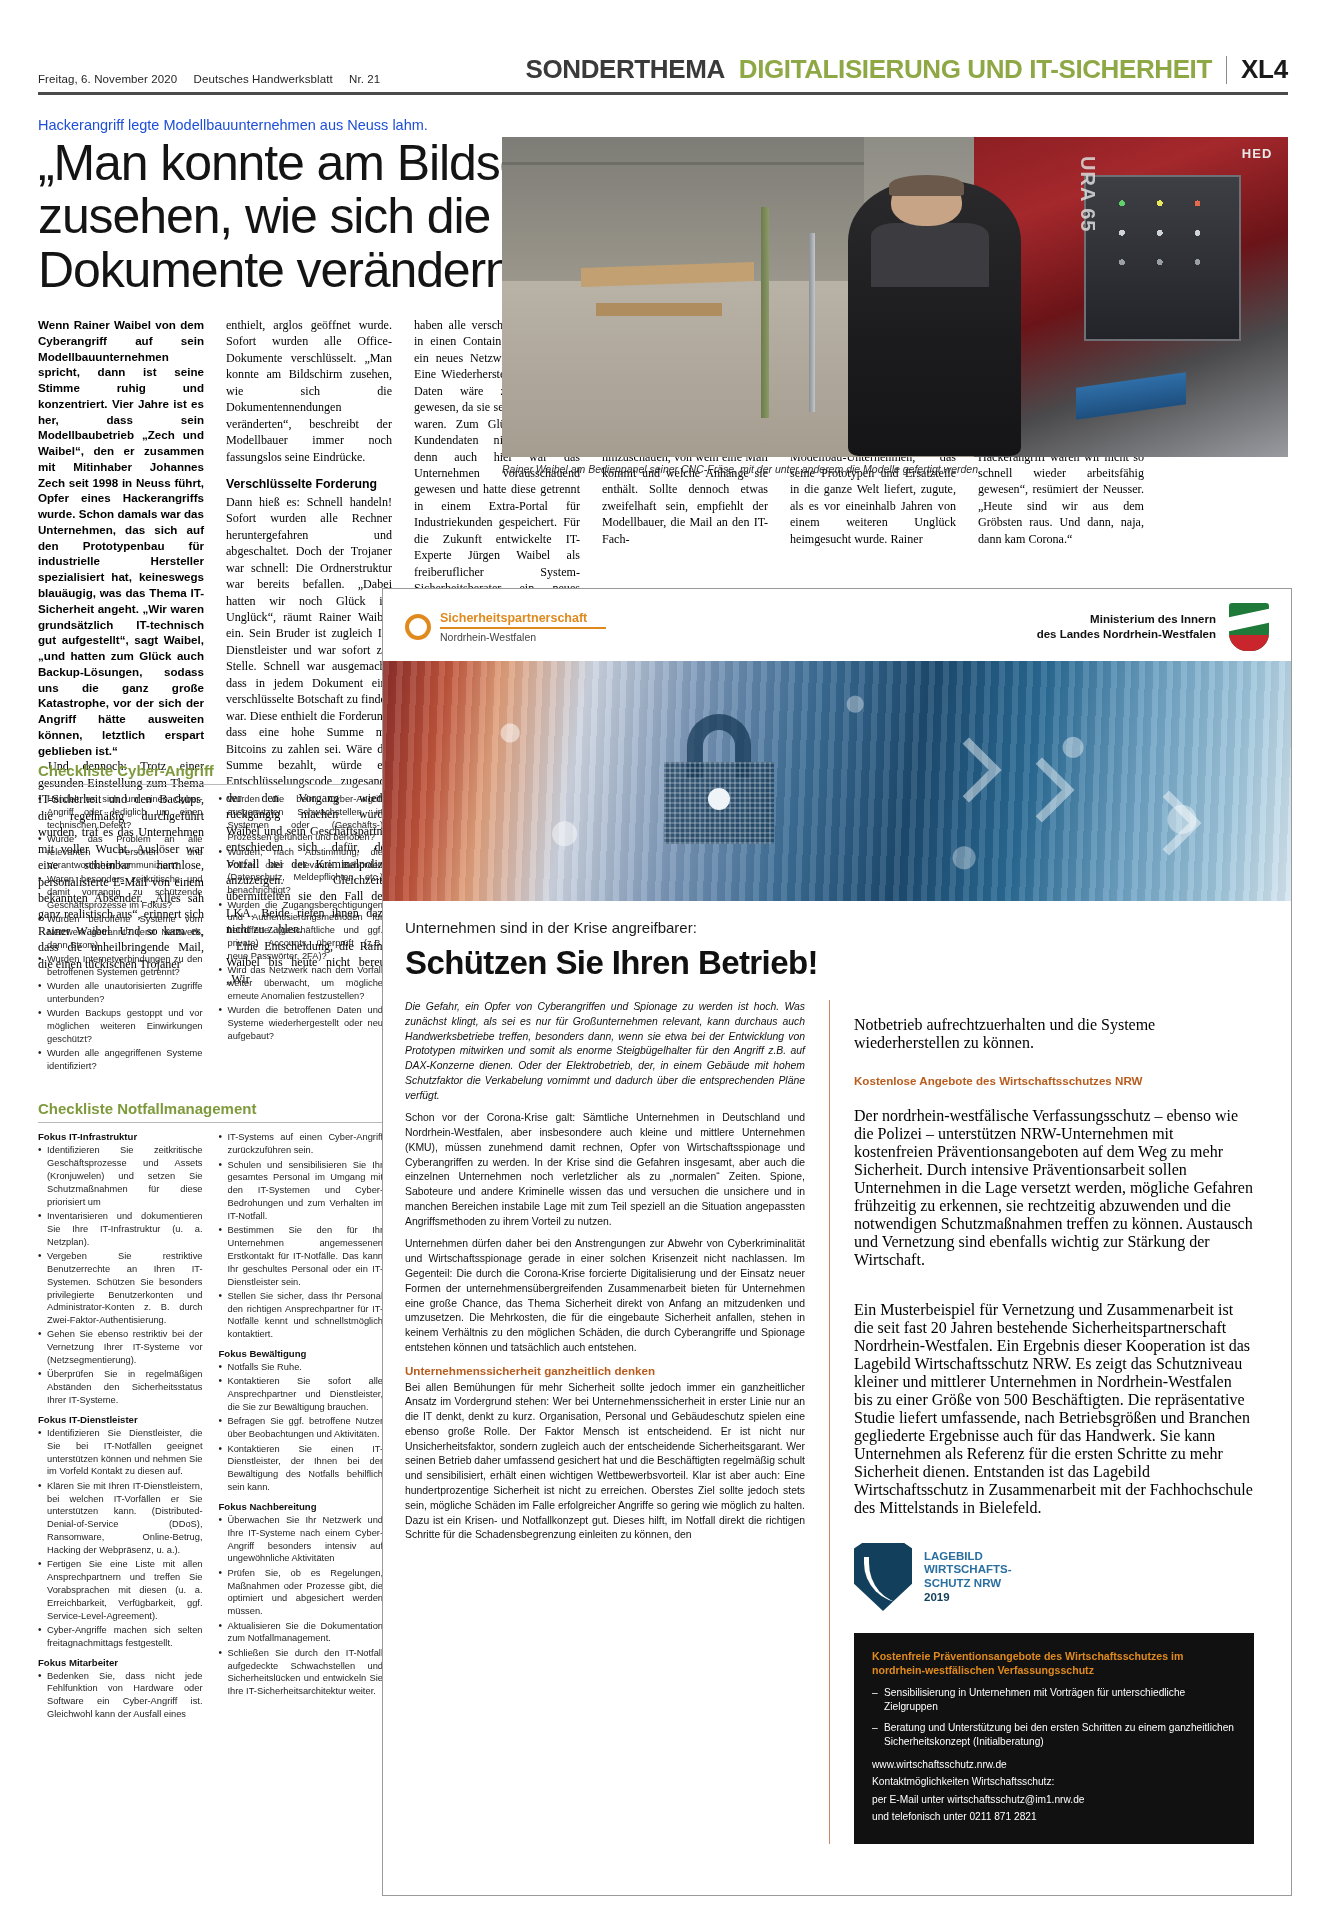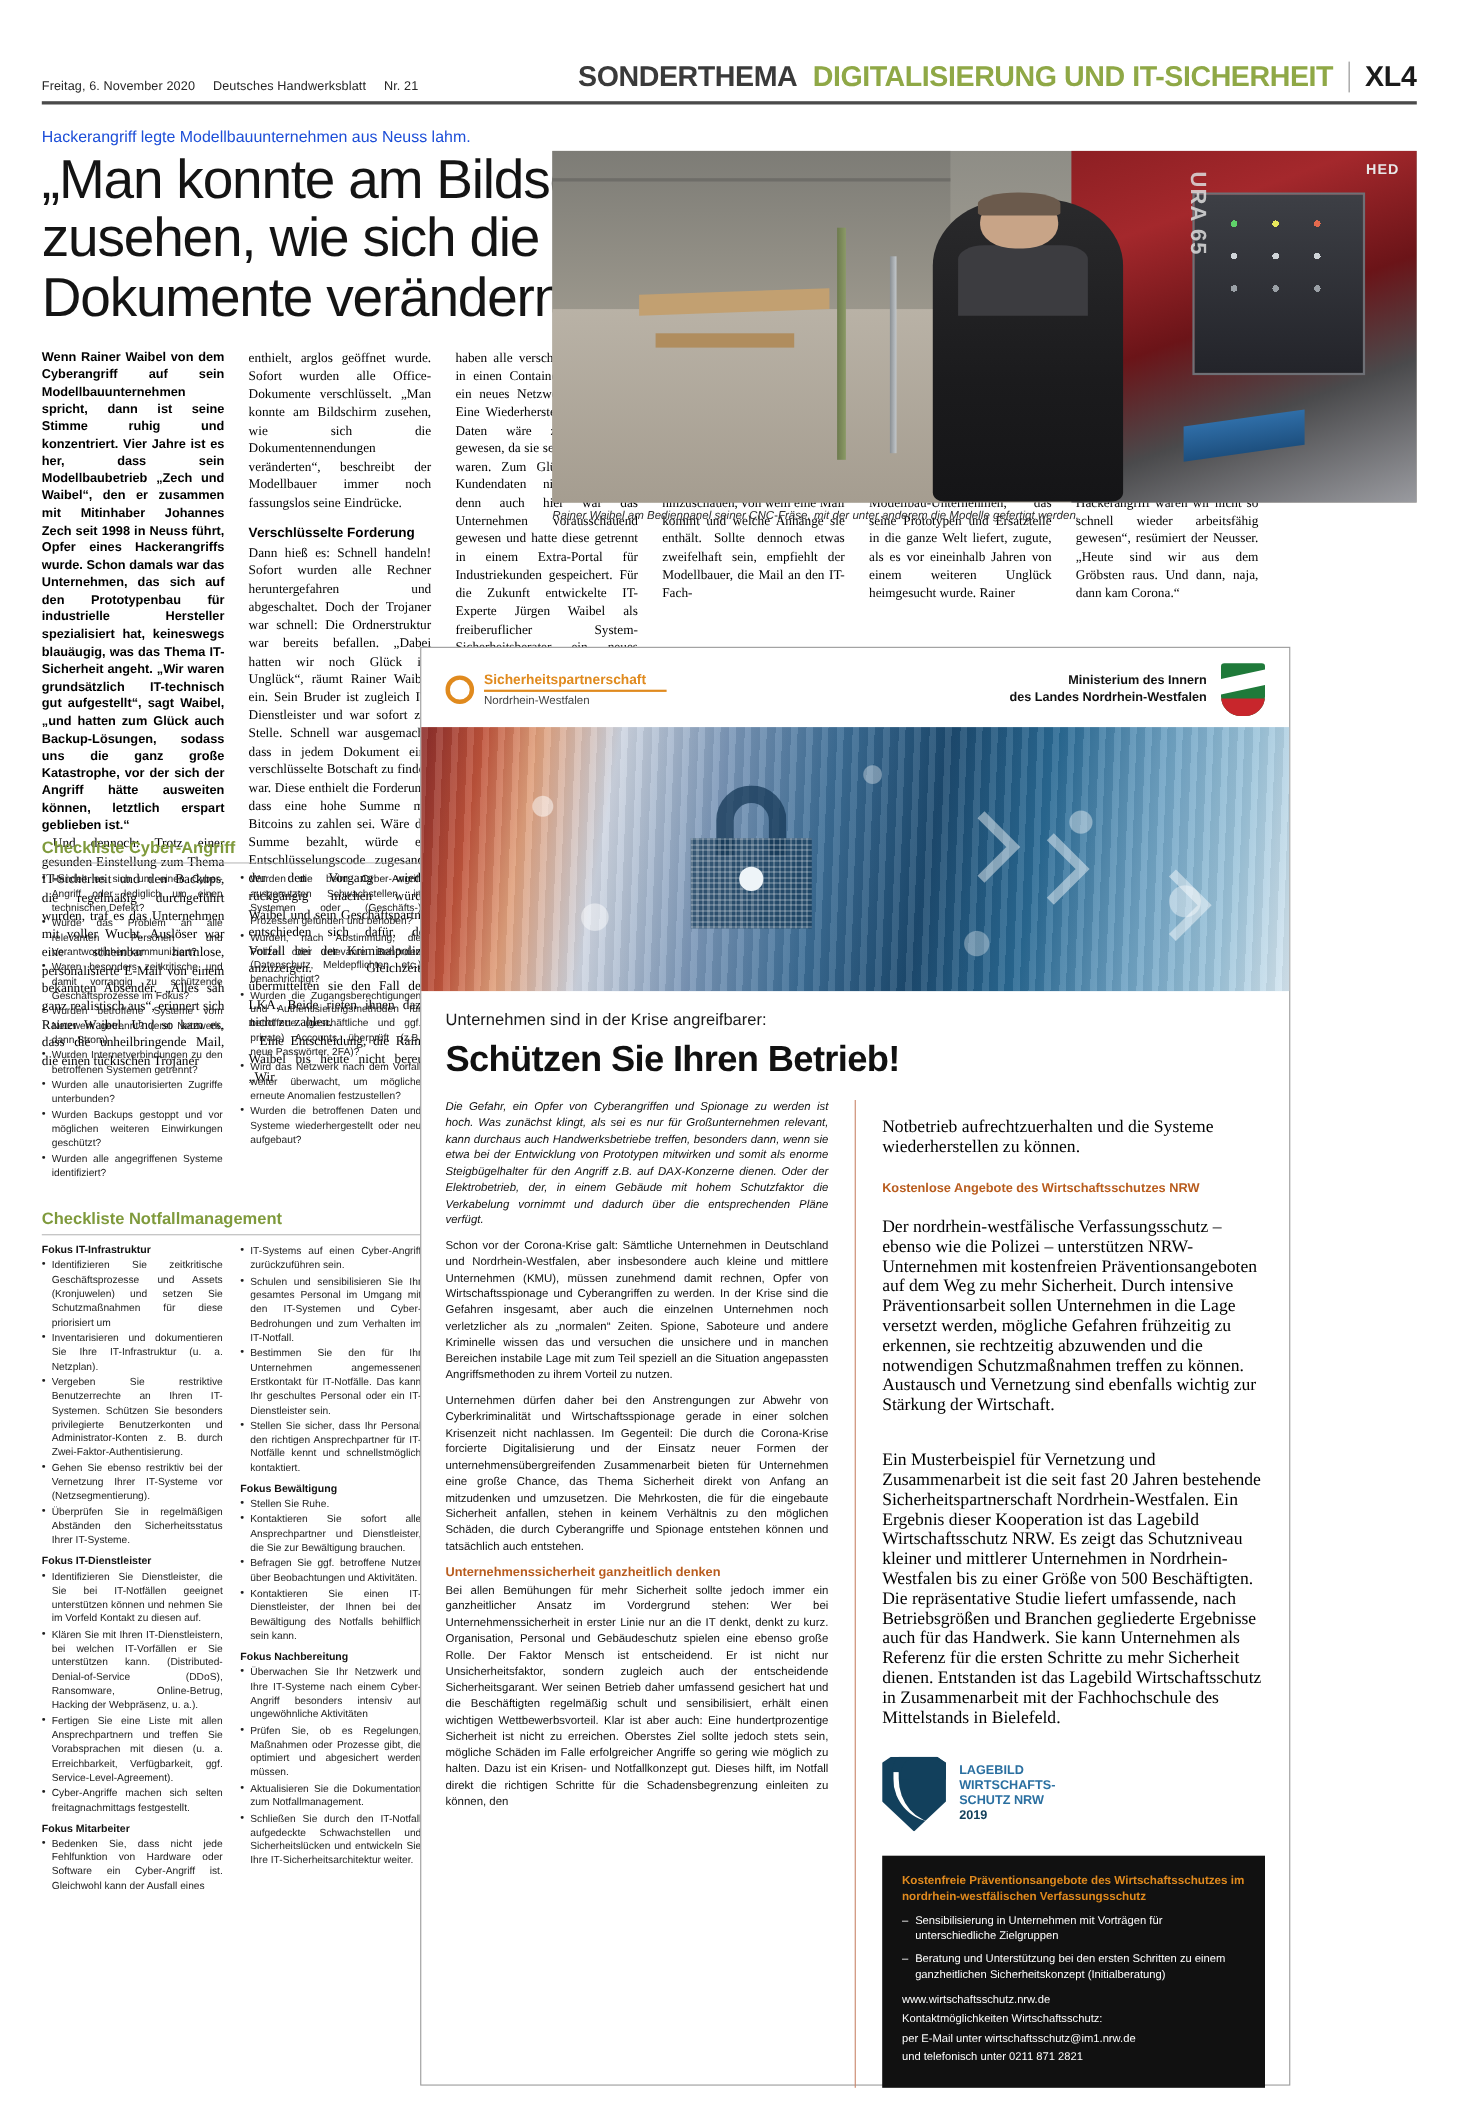--- a/index.html
+++ b/index.html
@@ -151,21 +151,21 @@
   .fokus-h {
     font-family:"Liberation Sans", sans-serif; font-weight:bold;
     font-size:9.6px; color:#111; margin:7px 0 2px 0;
   }
   .fokus-h:first-child { margin-top:0; }
   .cl-block2 { margin-top:26px; }
 
   
   .advert {
     position:absolute; left:382px; top:588px;
-    width:791px; height:1308px;
+    width:910px; height:1308px;
     border:1px solid #9a9a9a; background:#fff;
   }
   .ad-top {
     display:flex; align-items:center; justify-content:space-between;
     padding:14px 22px 10px 22px;
   }
   .spw-logo { display:flex; align-items:center; gap:9px; }
   .spw-ring {
     width:26px; height:26px; border-radius:50%;
     border:4px solid #e08a1e;
@@ -441,21 +441,21 @@
           </div>
         <div class="cl-col" id="nf-right">
             <ul class="cl-ul">
               <li>IT-Systems auf einen Cyber-Angriff zurückzuführen sein.</li>
               <li>Schulen und sensibilisieren Sie Ihr gesamtes Personal im Umgang mit den IT-Systemen und Cyber-Bedrohungen und zum Verhalten im IT-Notfall.</li>
               <li>Bestimmen Sie den für Ihr Unternehmen angemessenen Erstkontakt für IT-Notfälle. Das kann Ihr geschultes Personal oder ein IT-Dienstleister sein.</li>
               <li>Stellen Sie sicher, dass Ihr Personal den richtigen Ansprechpartner für IT-Notfälle kennt und schnellstmöglich kontaktiert.</li>
             </ul>
             <div class="fokus-h">Fokus Bewältigung</div>
             <ul class="cl-ul">
-              <li>Stellen Sie Ruhe.</li>
+              <li>Notfalls Sie Ruhe.</li>
               <li>Kontaktieren Sie sofort alle Ansprechpartner und Dienstleister, die Sie zur Bewältigung brauchen.</li>
               <li>Befragen Sie ggf. betroffene Nutzer über Beobachtungen und Aktivitäten.</li>
               <li>Kontaktieren Sie einen IT-Dienstleister, der Ihnen bei der Bewältigung des Notfalls behilflich sein kann.</li>
             </ul>
             <div class="fokus-h">Fokus Nachbereitung</div>
             <ul class="cl-ul">
               <li>Überwachen Sie Ihr Netzwerk und Ihre IT-Systeme nach einem Cyber-Angriff besonders intensiv auf ungewöhnliche Aktivitäten</li>
               <li>Prüfen Sie, ob es Regelungen, Maßnahmen oder Prozesse gibt, die optimiert und abgesichert werden müssen.</li>
               <li>Aktualisieren Sie die Dokumentation zum Notfallmanagement.</li>
               <li>Schließen Sie durch den IT-Notfall aufgedeckte Schwachstellen und Sicherheitslücken und entwickeln Sie Ihre IT-Sicherheitsarchitektur weiter.</li>

